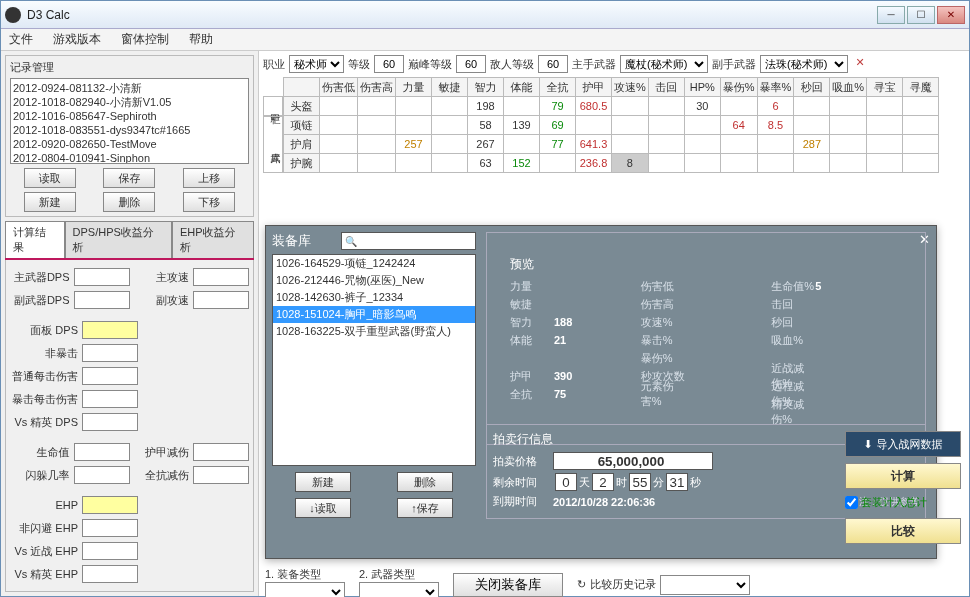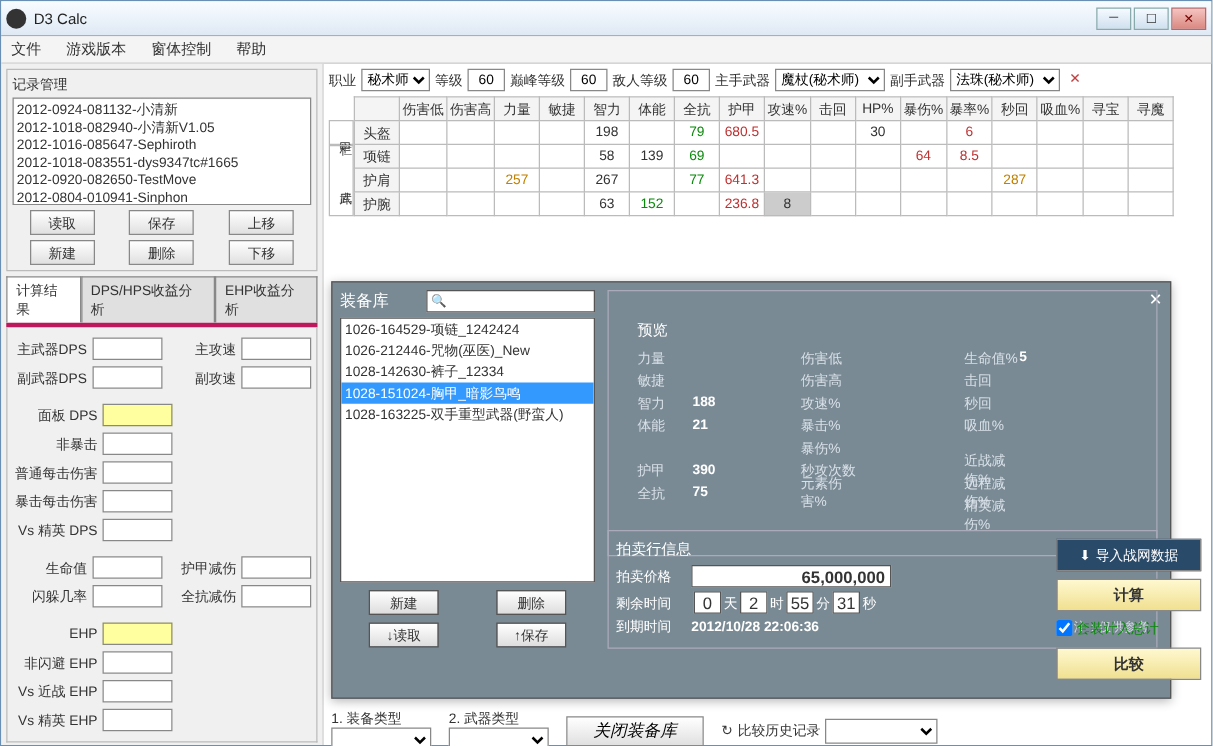--- a/index.html
+++ b/index.html
@@ -13,21 +13,21 @@
 .menubar { height: 22px; background: #f4f4f4; display: flex; align-items: center; padding: 0 8px; border-bottom: 1px solid #ccc; font-size: 12px; }
 .menubar span { margin-right: 20px; cursor: pointer; }
 .content { display: flex; height: calc(100% - 50px); }
 .left-pane { width: 258px; background: #f0f0f0; border-right: 1px solid #ccc; padding: 4px; }
 .group { border: 1px solid #bbb; margin-bottom: 4px; padding: 4px; background: #f0f0f0; }
 .group-title { font-size: 11px; margin-bottom: 3px; }
 .listbox { width: 100%; height: 86px; background: #fff; border: 1px solid #888; font-size: 11px; overflow-y: auto; padding: 2px; }
 .listbox div { white-space: nowrap; line-height: 14px; }
 .btn-row { display: flex; justify-content: space-around; margin-top: 4px; }
 .btn { width: 52px; height: 20px; background: linear-gradient(#fff,#e0e0e0); border: 1px solid #888; font-size: 11px; cursor: pointer; display: inline-flex; align-items: center; justify-content: center; }
-.tabs { display: flex; border-bottom: 4px solid #be185d; }
+.tabs { display: flex; border-bottom: 2px solid #be185d; }
 .tab { padding: 3px 7px; border: 1px solid #888; border-bottom: none; background: #e0e0e0; font-size: 11px; cursor: pointer; }
 .tab.active { background: #fff; }
 .stat-row { display: flex; align-items: center; margin: 3px 0; height: 20px; }
 .stat-label { width: 68px; text-align: right; margin-right: 4px; }
 .stat-input { width: 56px; height: 18px; border: 1px solid #888; background: #fff; }
 .right-pane { flex: 1; background: #fff; position: relative; padding: 4px; }
 .top-controls { display: flex; align-items: center; gap: 4px; font-size: 11px; margin-bottom: 4px; }
 .top-controls select, .top-controls input { border: 1px solid #888; height: 18px; font-size: 11px; }
 .top-controls input { width: 30px; text-align: center; }
 .top-controls select { background: #fff; }
@@ -55,28 +55,28 @@
 .preview { position: absolute; left: 220px; top: 6px; width: 440px; border: 1px solid #aab; padding: 23px; }
 .preview-title { font-size: 12px; margin-bottom: 4px; }
 .pv-cols { display: flex; }
 .pv-col { flex: 1; }
 .pv-row { display: flex; height: 18px; align-items: center; }
 .pv-row .lbl { width: 44px; color: #d8e0e8; }
 .pv-row .val { width: 36px; color: #fff; font-weight: bold; }
 .auction { position: absolute; left: 220px; top: 198px; width: 440px; border: 1px solid #aab; padding: 6px; }
 .auction-row { display: flex; align-items: center; margin: 3px 0; }
 .auction-row .lbl { width: 60px; }
-.price-input { width: 160px; height: 18px; background: #fff; color: #333; border: 1px solid #555; text-align: right; padding-right: 4px; font-weight: bold; }
+.price-input { width: 160px; height: 18px; background: #fff; color: #333; border: 1px solid #555; text-align: center; padding-right: 4px; font-weight: bold; }
 .time-box { width: 22px; height: 18px; background: #fff; color: #333; border: 1px solid #555; text-align: center; margin: 0 2px; }
 .note { margin-left: auto; color: #d0d8e0; font-size: 10px; }
 .modal-close { position: absolute; right: 6px; top: 6px; cursor: pointer; font-size: 13px; }
 
 .bottom-row { position: absolute; left: 264px; top: 566px; width: 560px; display: flex; align-items: center; gap: 14px; font-size: 11px; }
 .bottom-row select { border: 1px solid #888; height: 20px; width: 80px; background: #fff; }
-.wide-btn { width: 110px; height: 24px; background: linear-gradient(#fff,#e0e0e0); border: 1px solid #888; cursor: pointer; font-style: italic; }
+.wide-btn { width: 110px; height: 24px; background: linear-gradient(#fff,#e0e0e0); border: 1px solid #888; cursor: pointer; }
 .right-buttons { position: absolute; right: 8px; top: 430px; width: 116px; }
 .right-buttons .rbtn { width: 116px; height: 26px; margin-bottom: 6px; display: flex; align-items: center; justify-content: center; border: 1px solid #888; cursor: pointer; font-size: 12px; font-weight: bold; }
 .rbtn.import { background: #2a4a6a; color: #fff; font-weight: normal; font-size: 11px; }
 .rbtn.calc { background: linear-gradient(#fff8d0,#f0e090); }
 .rbtn.compare { background: linear-gradient(#fff8d0,#f0e090); }
 .chk-row { font-size: 11px; color: #0a8a0a; margin: 4px 0 8px; display: flex; align-items: center; }
 .chk-row input { margin-right: 3px; }
 </style>
 </head>
 <body>

